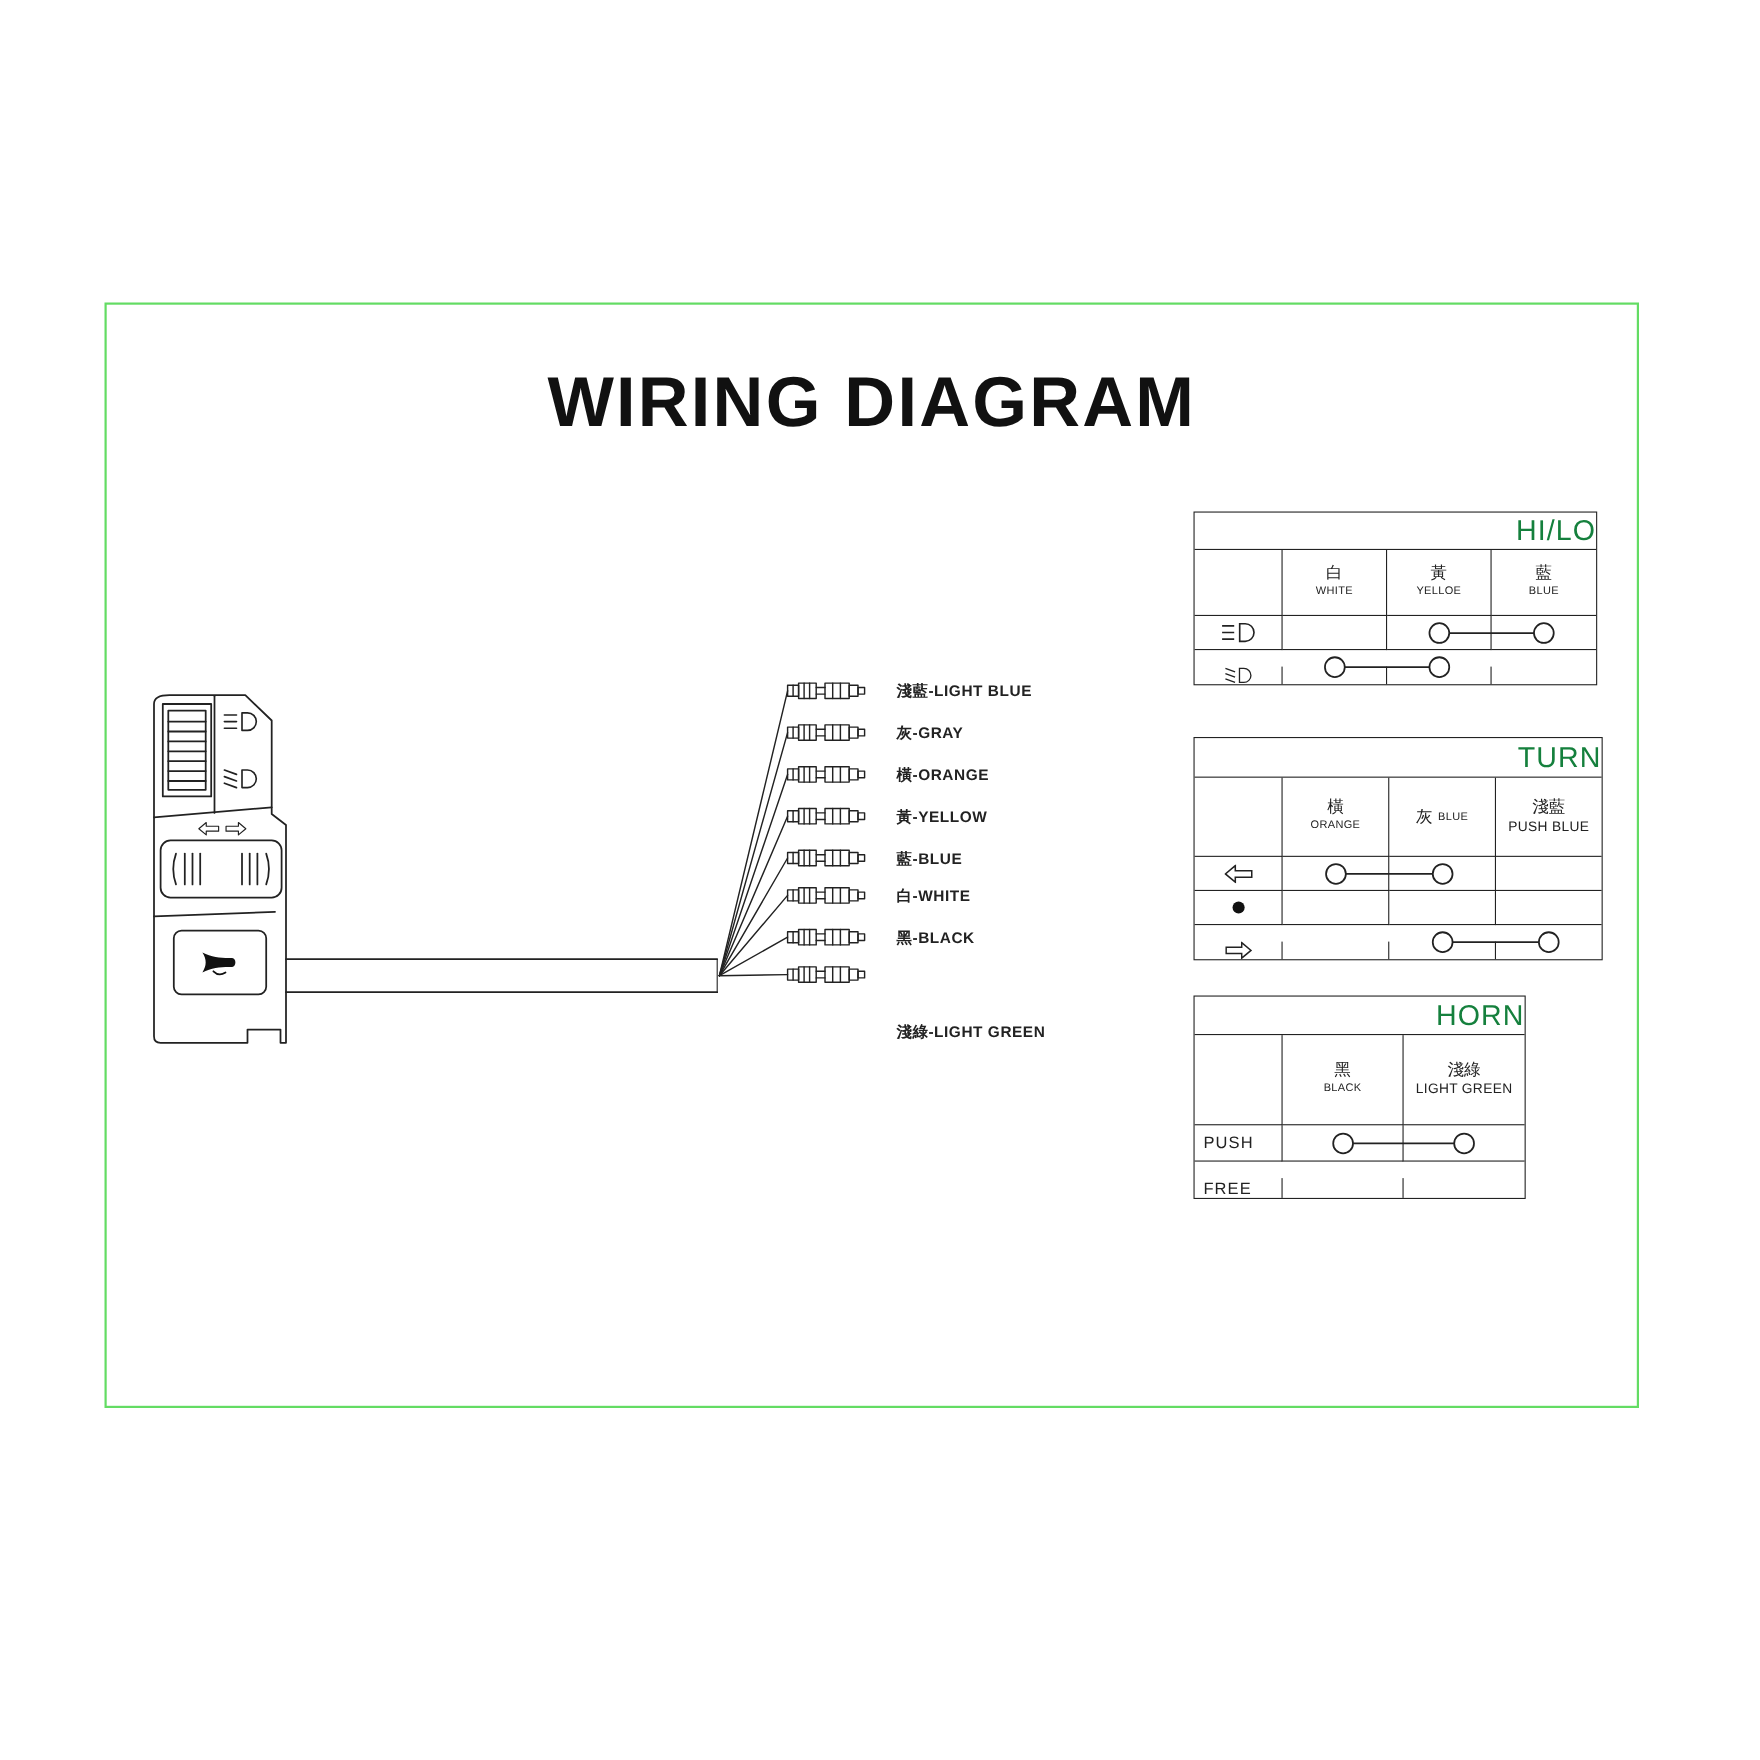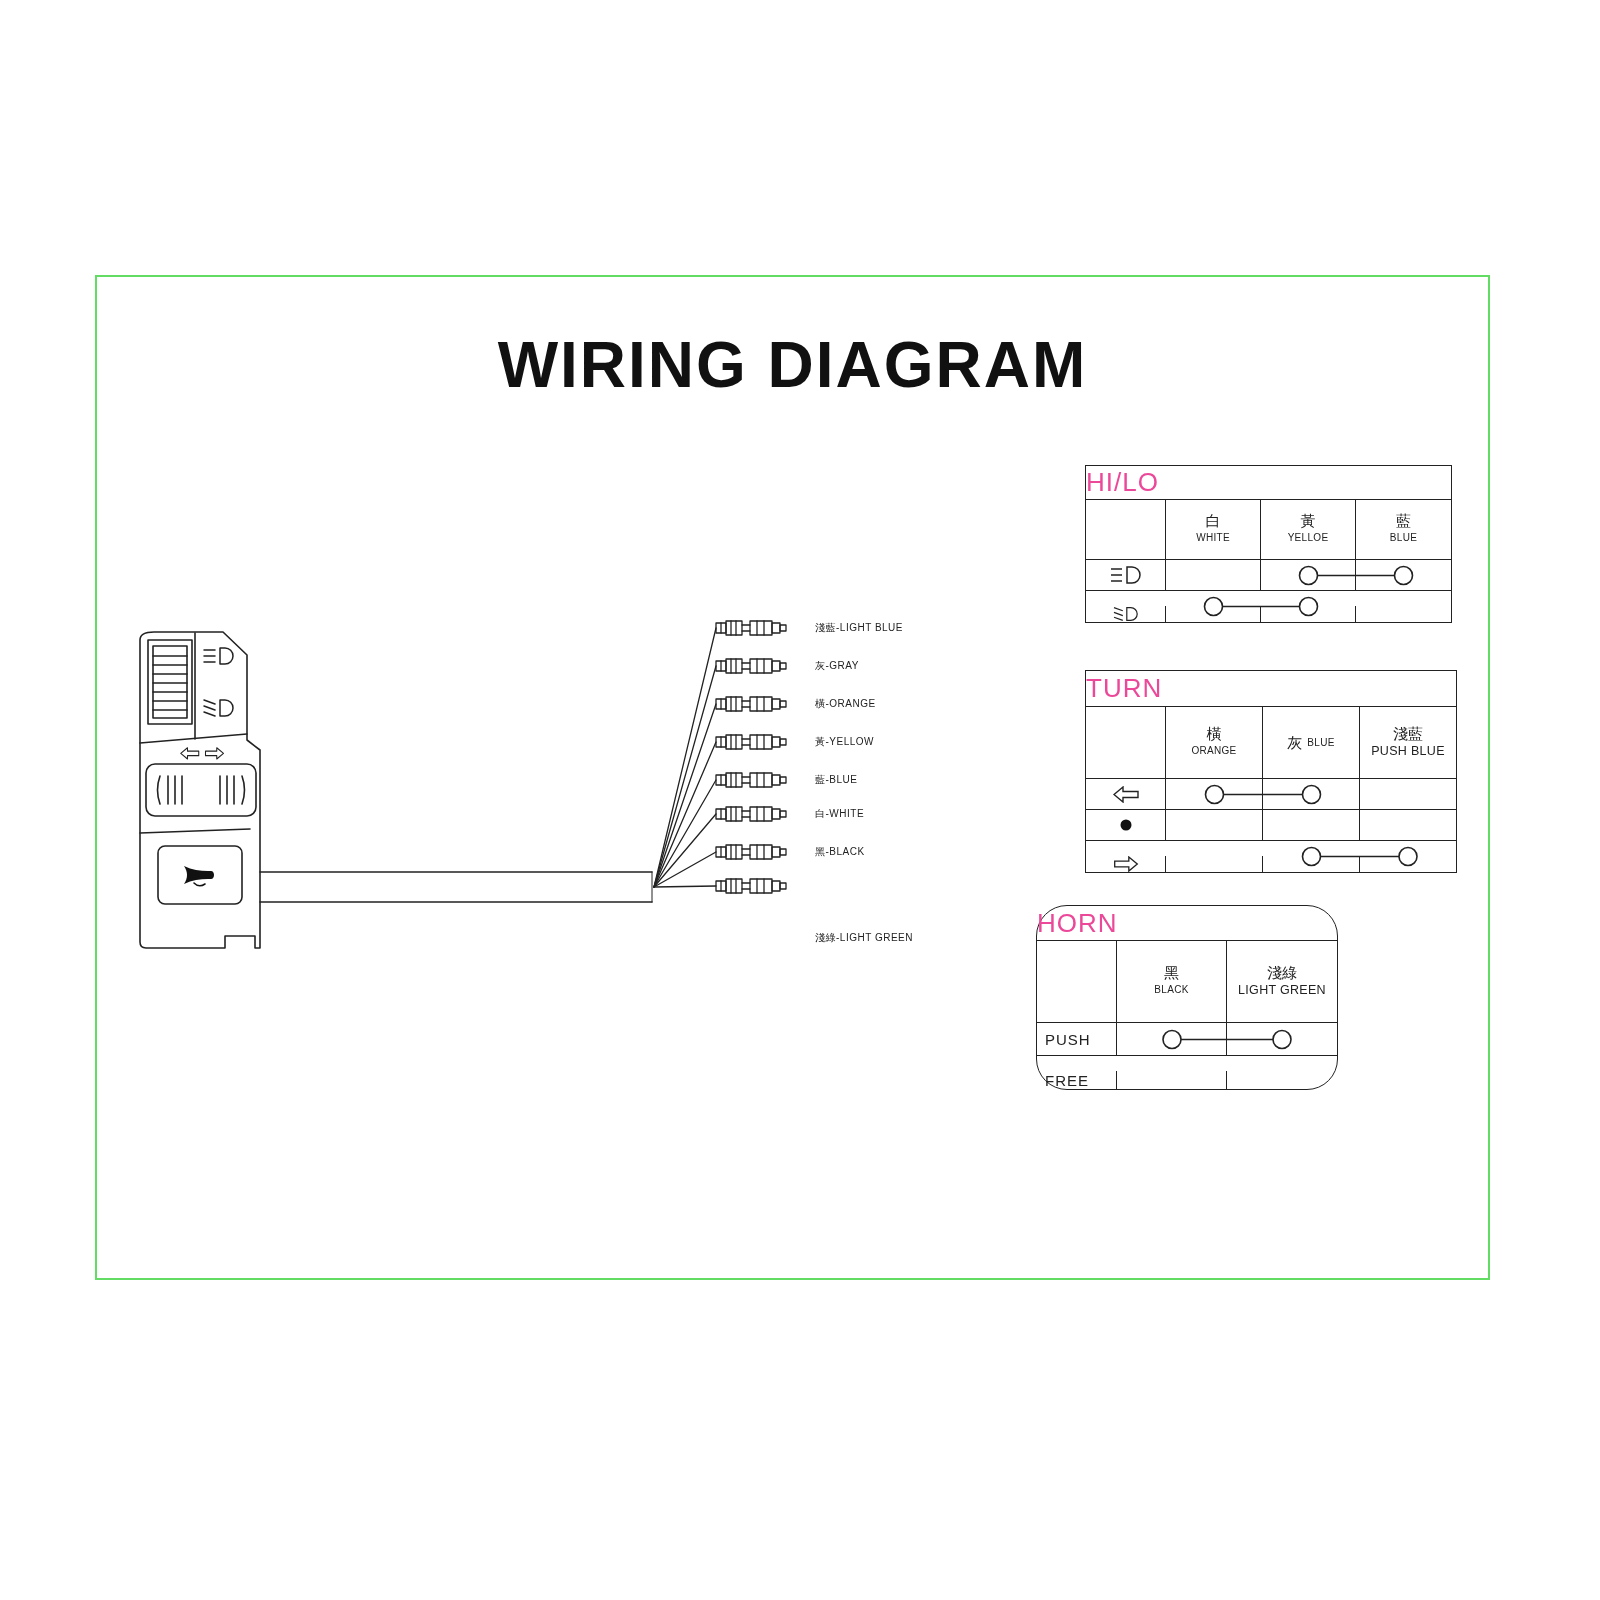--- a/index.html
+++ b/index.html
@@ -6,25 +6,25 @@
   body { background:#ffffff; }
   .canvas { position:relative; width:1600px; height:1600px; background:#ffffff;
             font-family:"Liberation Sans", sans-serif; color:#222; overflow:hidden; }
   .frame { position:absolute; left:95px; top:275px; width:1395px; height:1005px;
            border:2px solid #63DC63; background:#fff; }
   .page-title { position:absolute; left:95px; top:328px; width:1395px; text-align:center;
                 font-size:64px; font-weight:600; letter-spacing:2px; color:#111; }
   
   .switch-art { position:absolute; left:120px; top:600px; width:690px; height:370px; }
   .wire-label { position:absolute; left:815px; height:20px; line-height:20px;
-                font-size:10px; letter-spacing:0.5px; color:#222; white-space:nowrap; }
+                font-size:14px; letter-spacing:0.5px; color:#222; white-space:nowrap;font-weight:bold; }
   
   .wtable { position:absolute; display:inline-block; border:1.5px solid #222; background:#fff; }
-  .t-title { border-bottom:1.5px solid #222; text-align:left; font-size:26px;
-             letter-spacing:1px; color:#ec4899; }
+  .t-title { border-bottom:1.5px solid #222; text-align:right; font-size:26px;
+             letter-spacing:1px; color:#15803d; }
   .t-grid { position:relative; display:grid; }
   .c { border-right:1.5px solid #222; border-bottom:1.5px solid #222;
        display:flex; align-items:center; justify-content:center; flex-direction:column; }
   .c.nr { border-right:none; }
   .c.nb { border-bottom:none;margin-top:15px; }
   .c.lbl { flex-direction:row; justify-content:flex-start; padding-left:8px;
            font-size:15px; letter-spacing:1px; color:#222; }
   .head-inline { display:flex; flex-direction:row; gap:5px; align-items:center; }
   .cn { font-size:15px; line-height:17px; color:#222; }
   .en { font-size:10px; line-height:18px; letter-spacing:0.3px; color:#222; }
@@ -258,21 +258,21 @@
         <line x1="128.5" y1="87.5" x2="225.5" y2="87.5"></line>
         <circle cx="128.5" cy="87.5" r="9"></circle>
           <circle cx="225.5" cy="87.5" r="9"></circle>
         <line x1="225.5" y1="149.5" x2="322" y2="149.5"></line>
         <circle cx="225.5" cy="149.5" r="9"></circle>
           <circle cx="322" cy="149.5" r="9"></circle>
       </svg>
     </div>
   </div>
 
-  <div class="wtable" style="left:1036px; top:905px;border-radius:31px;">
+  <div class="wtable" style="left:1085px; top:905px;">
     <div class="t-title" style="height:35px; line-height:34px;">HORN</div>
     <div class="t-grid" style="grid-template-columns:80px 110px 110px; grid-template-rows:82px 33px 33px;">
       <div class="c"></div>
       <div class="c">
         <span class="cn">黑</span>
         <span class="en">BLACK</span>
       </div>
       <div class="c nr">
         <span class="cn">淺綠</span>
         <span class="en sm">LIGHT GREEN</span>

